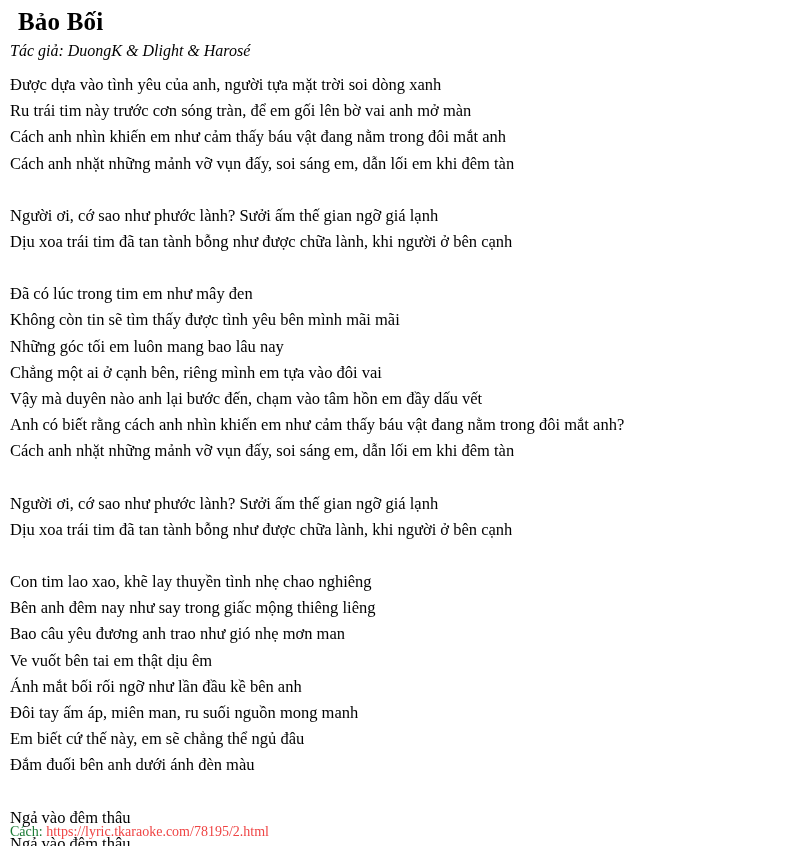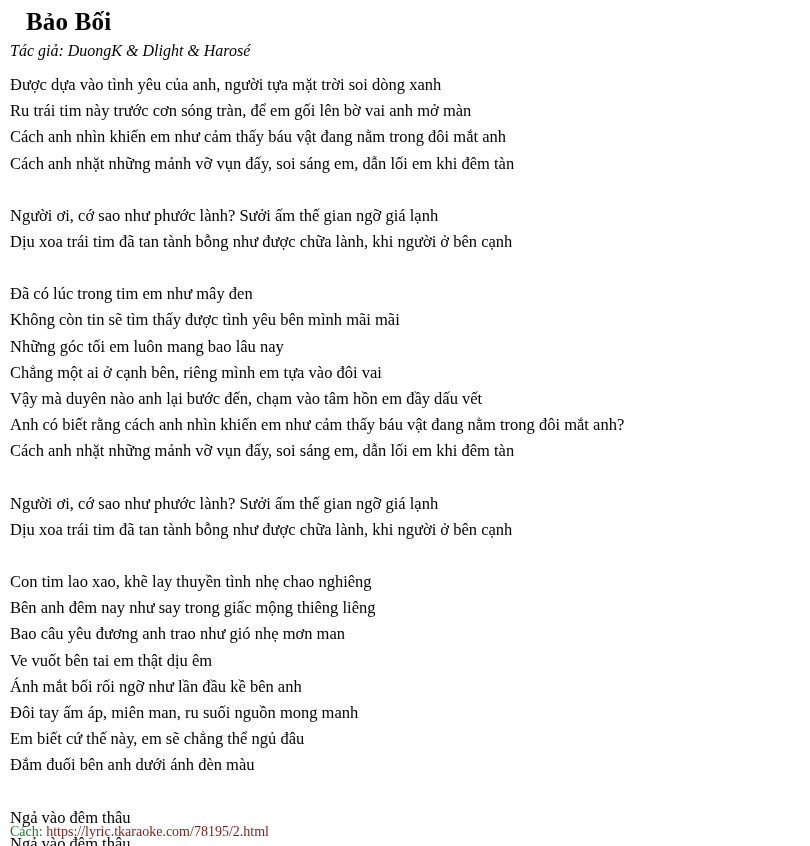--- a/index.html
+++ b/index.html
@@ -19,21 +19,21 @@
     box-sizing: border-box;
     width: 810px;
     height: 846px;
     position: relative;
   }
   .song-title {
     font-family: "Liberation Serif", serif;
     font-size: 25px;
     font-weight: bold;
     line-height: 1.15;
-    margin: 0 0 4px 16px;
+    margin: 0 0 4px 8px;
     letter-spacing: 0.2px;
   }
   .song-author {
     font-family: "Liberation Serif", serif;
     font-size: 16px;
     font-style: italic;
     font-weight: normal;
     margin: 0 0 12px 0;
     line-height: 1.2;
   }
@@ -70,16 +70,16 @@
 
 <div class="page">
 
   <h1 class="song-title">Bảo Bối</h1>
 
   <div class="song-author">Tác giả: DuongK &amp; Dlight &amp; Harosé</div>
 
   <div class="lyrics"><span class="line">Được dựa vào tình yêu của anh, người tựa mặt trời soi dòng xanh</span><span class="line">Ru trái tim này trước cơn sóng tràn, để em gối lên bờ vai anh mở màn</span><span class="line">Cách anh nhìn khiến em như cảm thấy báu vật đang nằm trong đôi mắt anh</span><span class="line">Cách anh nhặt những mảnh vỡ vụn đấy, soi sáng em, dẫn lối em khi đêm tàn</span><span class="blank"></span><span class="line">Người ơi, cớ sao như phước lành? Sưởi ấm thế gian ngỡ giá lạnh</span><span class="line">Dịu xoa trái tim đã tan tành bỗng như được chữa lành, khi người ở bên cạnh</span><span class="blank"></span><span class="line">Đã có lúc trong tim em như mây đen</span><span class="line">Không còn tin sẽ tìm thấy được tình yêu bên mình mãi mãi</span><span class="line">Những góc tối em luôn mang bao lâu nay</span><span class="line">Chẳng một ai ở cạnh bên, riêng mình em tựa vào đôi vai</span><span class="line">Vậy mà duyên nào anh lại bước đến, chạm vào tâm hồn em đầy dấu vết</span><span class="line">Anh có biết rằng cách anh nhìn khiến em như cảm thấy báu vật đang nằm trong đôi mắt anh?</span><span class="line">Cách anh nhặt những mảnh vỡ vụn đấy, soi sáng em, dẫn lối em khi đêm tàn</span><span class="blank"></span><span class="line">Người ơi, cớ sao như phước lành? Sưởi ấm thế gian ngỡ giá lạnh</span><span class="line">Dịu xoa trái tim đã tan tành bỗng như được chữa lành, khi người ở bên cạnh</span><span class="blank"></span><span class="line">Con tim lao xao, khẽ lay thuyền tình nhẹ chao nghiêng</span><span class="line">Bên anh đêm nay như say trong giấc mộng thiêng liêng</span><span class="line">Bao câu yêu đương anh trao như gió nhẹ mơn man</span><span class="line">Ve vuốt bên tai em thật dịu êm</span><span class="line">Ánh mắt bối rối ngỡ như lần đầu kề bên anh</span><span class="line">Đôi tay ấm áp, miên man, ru suối nguồn mong manh</span><span class="line">Em biết cứ thế này, em sẽ chẳng thể ngủ đâu</span><span class="line">Đắm đuối bên anh dưới ánh đèn màu</span><span class="blank"></span><span class="line">Ngả vào đêm thâu</span><span class="line">Ngả vào đêm thâu</span></div>
 
   <div class="source" style="color: rgb(26, 122, 52);">
-    <span>Cách: </span><a href="#" style="color: #7f1d1d;">https://lyric.tkaraoke.com/78195/2.html</a>
+    <span>Cách: </span><a href="#" style="color: #ef4444;">https://lyric.tkaraoke.com/78195/2.html</a>
   </div>
 
 </div>
 
 </body></html>

